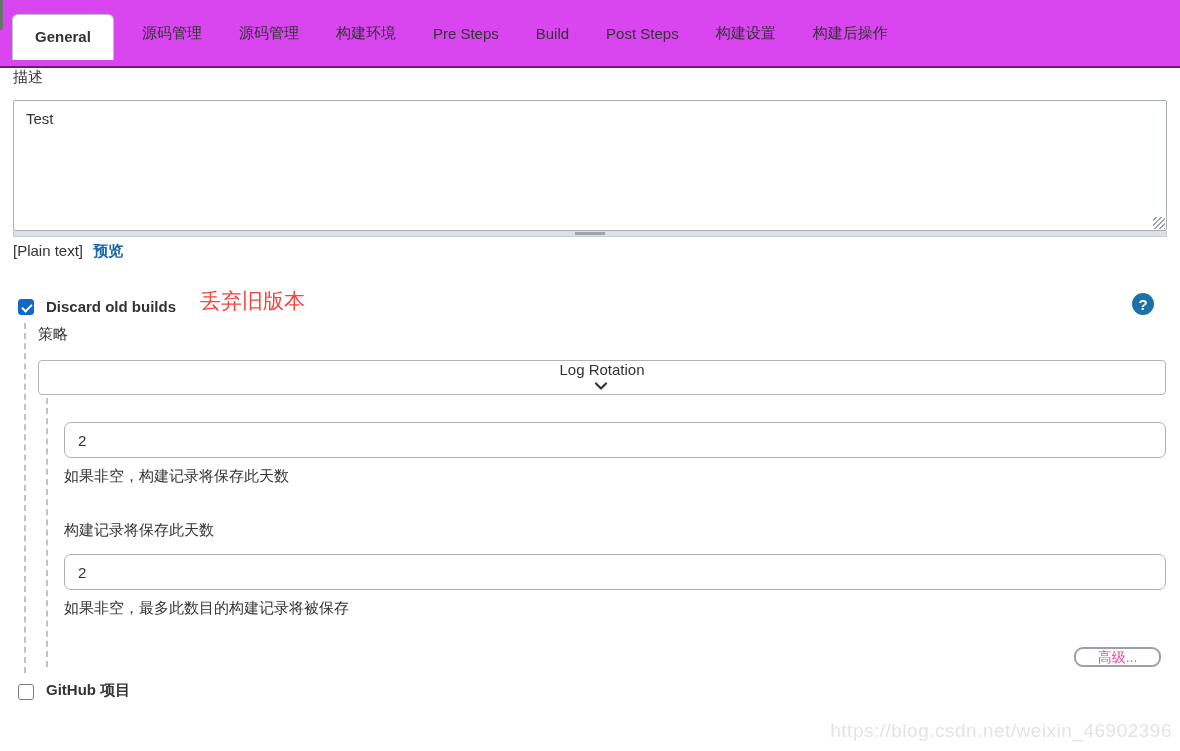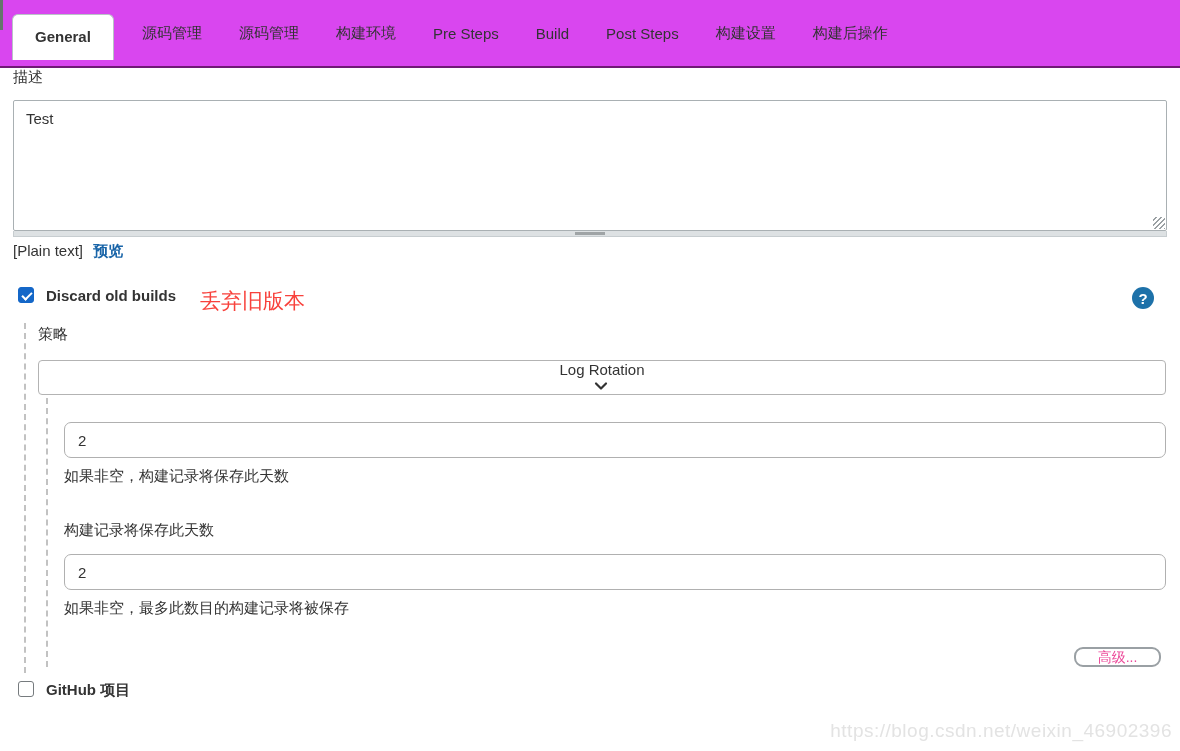--- a/index.html
+++ b/index.html
@@ -61,21 +61,21 @@
   .drag-grip {
     position:absolute; left:50%; top:1px; transform:translateX(-50%);
     width:30px; height:3px; background:#9fa4a6;
   }
 
   .format-line { margin-top:5px; font-size:15px; }
   .format-note { color:#333; }
   .preview-link { color:#1864a8; font-weight:bold; margin-left:6px; cursor:pointer; }
 
   
-  .check-row { display:flex; align-items:flex-start; }
+  .check-row { display:flex; align-items:flex-end; }
   .discard-row { margin-top:26px; }
   .checkbox {
     width:16px; height:16px; border-radius:3px; flex:0 0 16px;
     position:relative; cursor:pointer; margin-left:5px;
   }
   .checkbox.checked { background:#1467c8; border:1px solid #1467c8; }
   .checkbox.checked::after {
     content:""; position:absolute; left:5px; top:2px;
     width:4px; height:8px;
     border:solid #fff; border-width:0 2px 2px 0;

